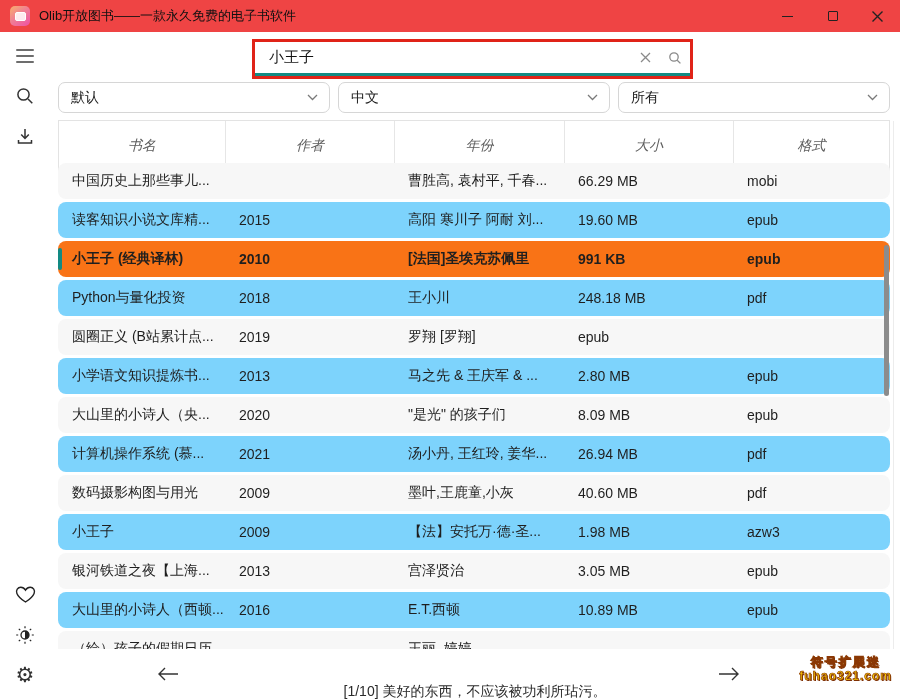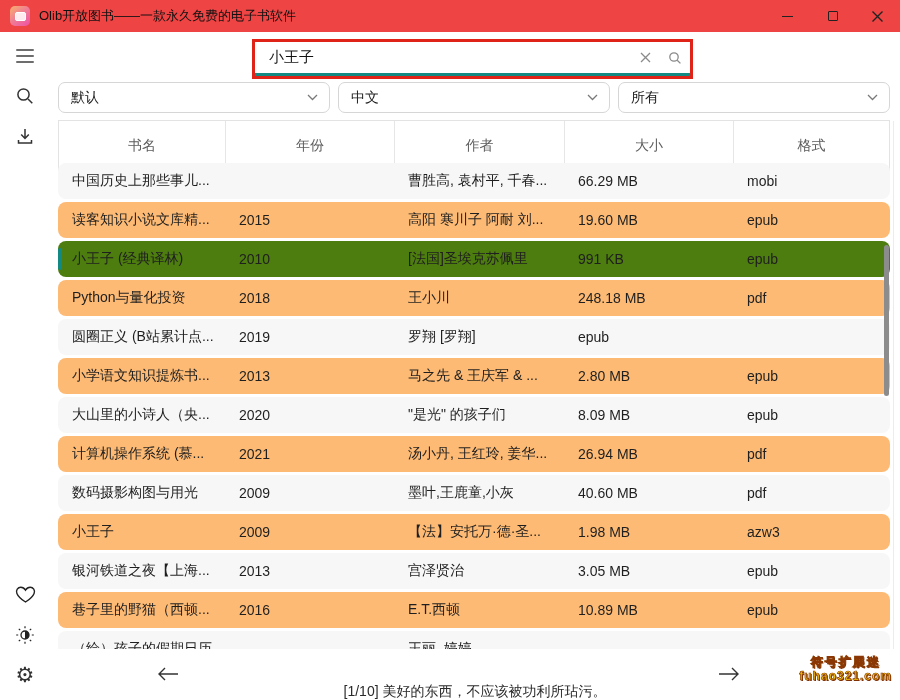--- a/index.html
+++ b/index.html
@@ -42,31 +42,31 @@
 
   
   .filter { position:absolute; top:82px; height:31px; width:272px; background:#fff;
     border:1px solid #d6d6d6; border-radius:7px; display:flex; align-items:center;
     font-size:14px; color:#1c1c1c; padding-left:12px; cursor:pointer; }
   .filter .chev { margin-left:auto; margin-right:11px; display:flex; }
 
   
   .thead { position:absolute; left:58px; top:120px; width:832px; height:51px;
     border:1px solid #e3e3e3; display:grid;
-    grid-template-columns:167px 169px 170px 169px auto; }
+    grid-template-columns:167px 169px 170px 169px auto;font-style:italic; }
   .th { display:flex; align-items:center; justify-content:center; font-size:14px;
     color:#5d5d5d; border-right:1px solid #e6e6e6; cursor:pointer; }
   .th:last-child { border-right:none; }
 
   .tbody { position:absolute; left:58px; top:163px; width:832px; height:486px; overflow:hidden; }
   .trow { position:relative; height:36px; margin-bottom:3px; border-radius:8px;
     display:grid; grid-template-columns:167px 169px 170px 169px auto;
-    align-items:center; background:#fdba74; cursor:pointer; }
+    align-items:center; background:#7dd3fc; cursor:pointer; }
   .tbody .trow:nth-of-type(odd) { background:#f7f7f7; }
-  .tbody .trow.selected { background:#4d7c0f; }
+  .tbody .trow.selected { background:#f97316;font-weight:bold; }
   .tbody .trow.selected::before { content:""; position:absolute; left:0; top:7px;
     bottom:7px; width:3.5px; border-radius:3px; background:var(--accent,#128a83); }
   .td { font-size:14px; color:#1f1f1f; padding-left:14px; white-space:nowrap;
     overflow:hidden; }
 
   .panel-edge { position:absolute; left:893px; top:121px; width:1px; height:528px; background:#ececec; }
   .scroll-thumb { position:absolute; left:884px; top:245px; width:5px; height:151px;
     border-radius:3px; background:#8c8c8c; cursor:pointer; }
 
   
@@ -184,22 +184,22 @@
   <span>所有</span>
   <span class="chev">
       <svg width="11" height="7" viewBox="0 0 11 7" fill="none">
         <path d="M1 1l4.5 4.5L10 1" stroke="#7a7a7a" stroke-width="1.3"></path>
       </svg>
     </span>
 </div>
 
 <div class="thead">
   <div class="th">书名</div>
+  <div class="th">作者</div>
   <div class="th">年份</div>
-  <div class="th">作者</div>
   <div class="th">大小</div>
   <div class="th">格式</div>
 </div>
 
 <div class="tbody">
 
     <div class="trow">
       <div class="td">中国历史上那些事儿...</div>
       <div class="td"></div>
       <div class="td">曹胜高, 袁村平, 千春...</div>
@@ -280,21 +280,21 @@
 
     <div class="trow">
       <div class="td">银河铁道之夜【上海...</div>
       <div class="td">2013</div>
       <div class="td">宫泽贤治</div>
       <div class="td">3.05 MB</div>
       <div class="td">epub</div>
     </div>
 
     <div class="trow">
-      <div class="td">巷子里的野猫（西顿...</div>
+      <div class="td">大山里的小诗人（西顿...</div>
       <div class="td">2016</div>
       <div class="td">E.T.西顿</div>
       <div class="td">10.89 MB</div>
       <div class="td">epub</div>
     </div>
 
     <div class="trow">
       <div class="td">（给）孩子的假期日历</div>
       <div class="td"></div>
       <div class="td">王丽, 婷婷</div>

